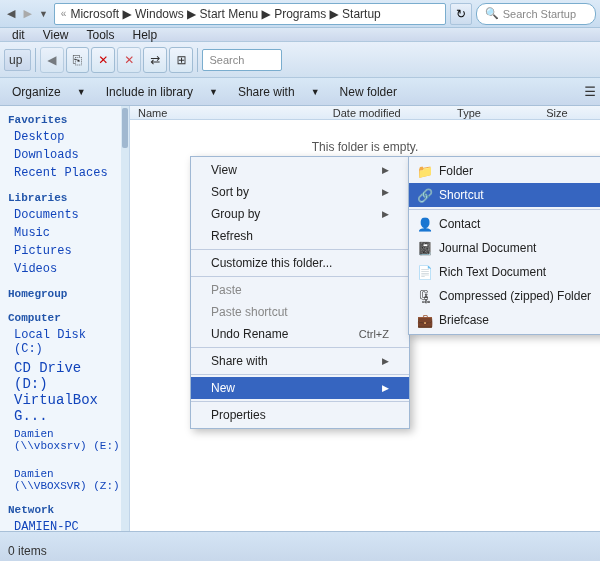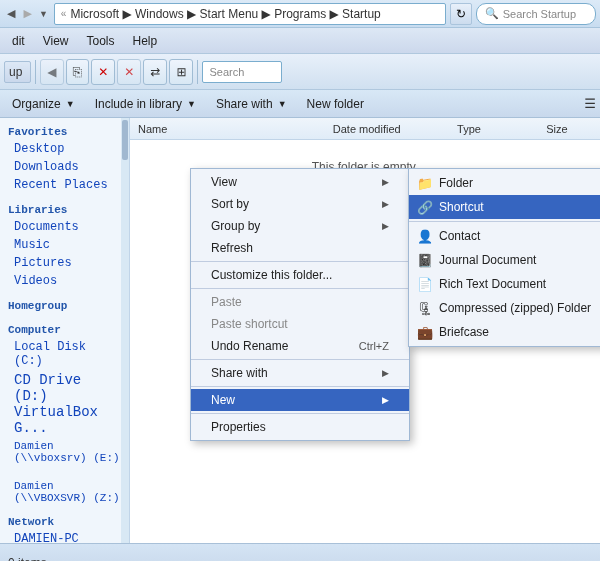--- a/index.html
+++ b/index.html
@@ -61,21 +61,21 @@
     }
 
     
     .menu-bar {
       background: linear-gradient(to bottom, #dde8f5, #ccd8ec);
       border-bottom: 1px solid #b0c8de;
       padding: 2px 4px;
       display: flex;
       align-items: center;
       gap: 2px;
-      height: 26px;
+      height: 14px;
     }
     .menu-item {
       padding: 1px 8px;
       cursor: pointer;
       color: #222;
       border-radius: 2px;
     }
 
     
     .toolbar {
@@ -139,21 +139,21 @@
       gap: 4px;
       height: 28px;
     }
     .action-btn {
       padding: 2px 8px;
       cursor: pointer;
       color: #222;
       font-size: 12px;
       display: flex;
       align-items: center;
-      gap: 5px;
+      gap: 16px;
       border-radius: 2px;
     }
     .action-arrow { font-size: 9px; }
     .action-bar-right {
       margin-left: auto;
       display: flex;
       align-items: center;
       gap: 2px;
     }
 
@@ -209,21 +209,21 @@
       background: white;
       position: relative;
       overflow: hidden;
     }
 
     
     .file-header {
       display: flex;
       background: linear-gradient(to bottom, #eff5fb, #e0ecf8);
       border-bottom: 1px solid #c0d4e8;
-      height: 22px;
+      height: 14px;
       align-items: center;
       padding: 0 4px;
     }
     .file-header-col {
       font-size: 11px;
       color: #333;
       padding: 0 4px;
       cursor: pointer;
       display: flex;
       align-items: center;

